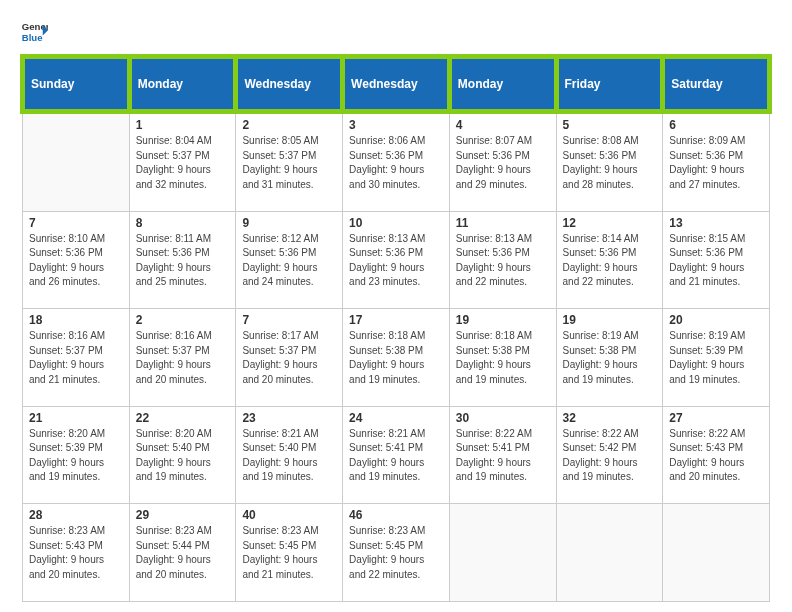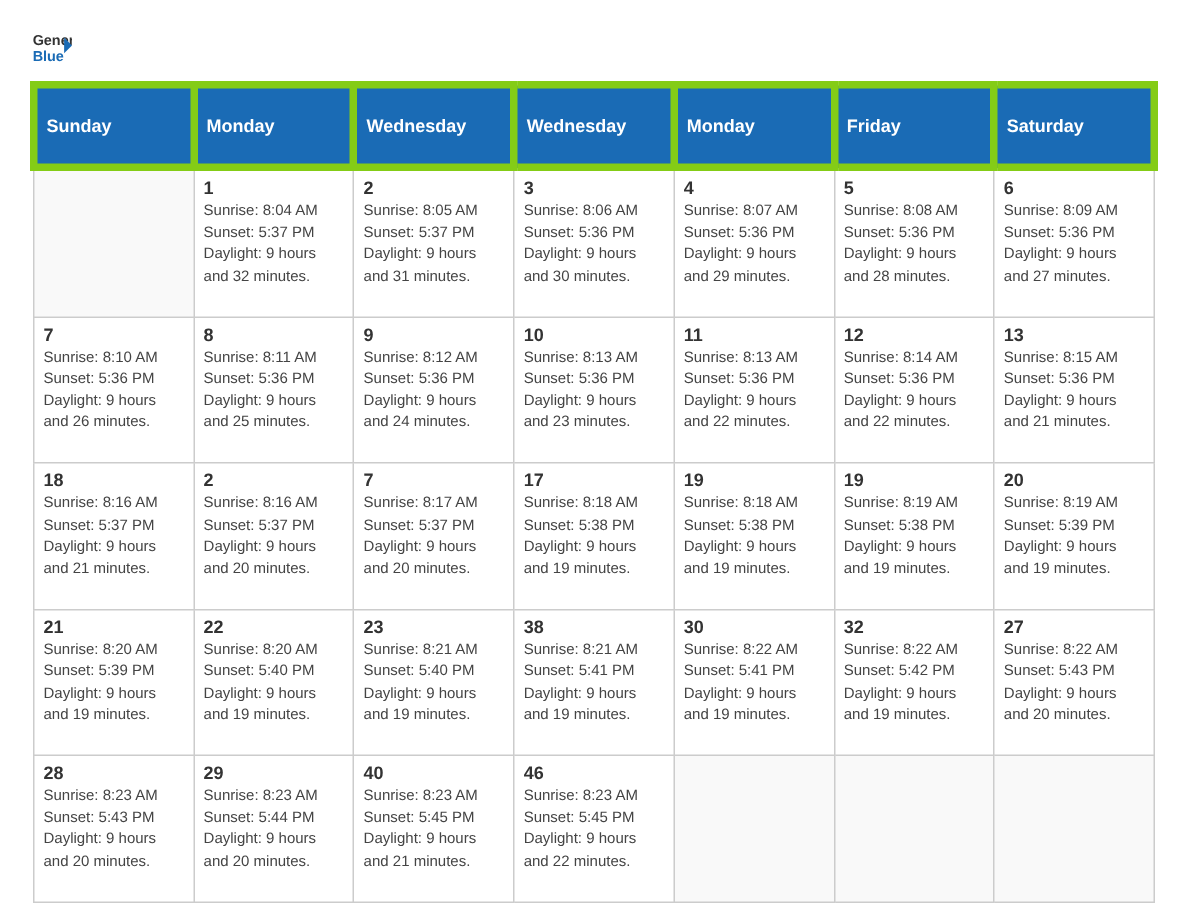--- a/index.html
+++ b/index.html
@@ -210,21 +210,21 @@
           </td>
           <td>
             <span class="day-num">22</span>
             <div class="day-info">Sunrise: 8:20 AM<br>Sunset: 5:40 PM<br>Daylight: 9 hours and 19 minutes.</div>
           </td>
           <td>
             <span class="day-num">23</span>
             <div class="day-info">Sunrise: 8:21 AM<br>Sunset: 5:40 PM<br>Daylight: 9 hours and 19 minutes.</div>
           </td>
           <td>
-            <span class="day-num">38</span>
+            <span class="day-num">24</span>
             <div class="day-info">Sunrise: 8:21 AM<br>Sunset: 5:41 PM<br>Daylight: 9 hours and 19 minutes.</div>
           </td>
           <td>
             <span class="day-num">30</span>
             <div class="day-info">Sunrise: 8:22 AM<br>Sunset: 5:41 PM<br>Daylight: 9 hours and 19 minutes.</div>
           </td>
           <td>
             <span class="day-num">32</span>
             <div class="day-info">Sunrise: 8:22 AM<br>Sunset: 5:42 PM<br>Daylight: 9 hours and 19 minutes.</div>
           </td>

